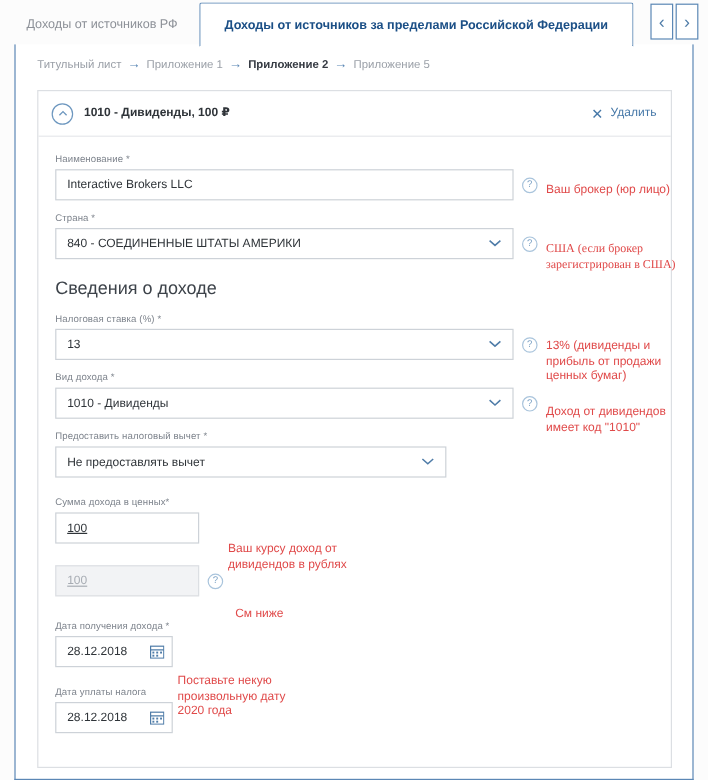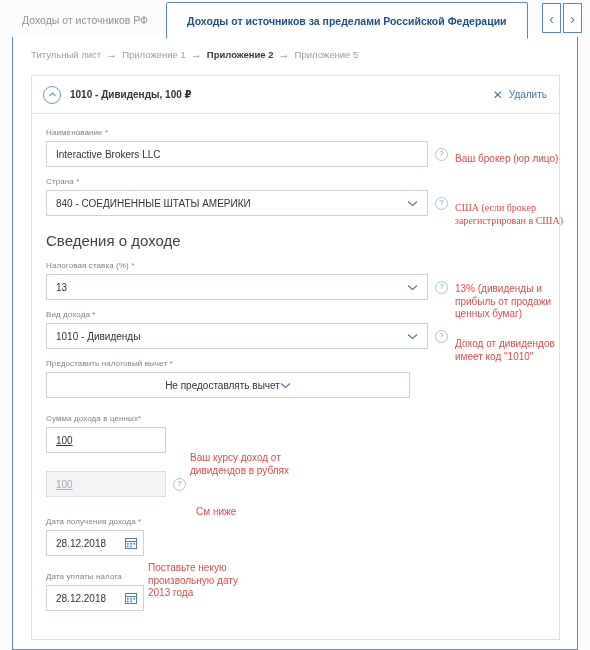--- a/index.html
+++ b/index.html
@@ -192,21 +192,21 @@
     background: #ffffff;
     display: flex;
     align-items: center;
     justify-content: space-between;
     padding: 0 9px;
     font-size: 10px;
     color: #2f3439;
     cursor: pointer;
   }
   .sel.w-full { width: 382px; }
-  .sel.w-wide { width: 364px; justify-content: center; }
+  .sel.w-wide { width: 326px; }
   .chev { color: #4f7ca8; font-size: 11px; line-height: 1; }
 
   .help-ic {
     width: 13px; height: 13px;
     border-radius: 50%;
     border: 1px solid #a9c4dc;
     color: #7fa4c6;
     font-size: 8px;
     display: flex;
     align-items: center;
@@ -423,15 +423,15 @@
   <div class="note" style="left:455px; top:202px; width:118px;font-family:Liberation Serif, serif;">США (если брокер зарегистрирован в США)</div>
 
   <div class="note" style="left:455px; top:283px; width:120px;">13% (дивиденды и прибыль от продажи ценных бумаг)</div>
 
   <div class="note" style="left:455px; top:338px; width:115px;">Доход от дивидендов имеет код "1010"</div>
 
   <div class="note" style="left:190px; top:452px; width:130px;">Ваш курсу доход от дивидендов в рублях</div>
 
   <div class="note" style="left:196px; top:506px; width:90px;">См ниже</div>
 
-  <div class="note" style="left:148px; top:562px; width:96px;">Поставьте некую произвольную дату 2013 года</div>
+  <div class="note" style="left:148px; top:562px; width:96px;">Поставьте некую произвольную дату 2020 года</div>
 
 </div>
 
 </body></html>

